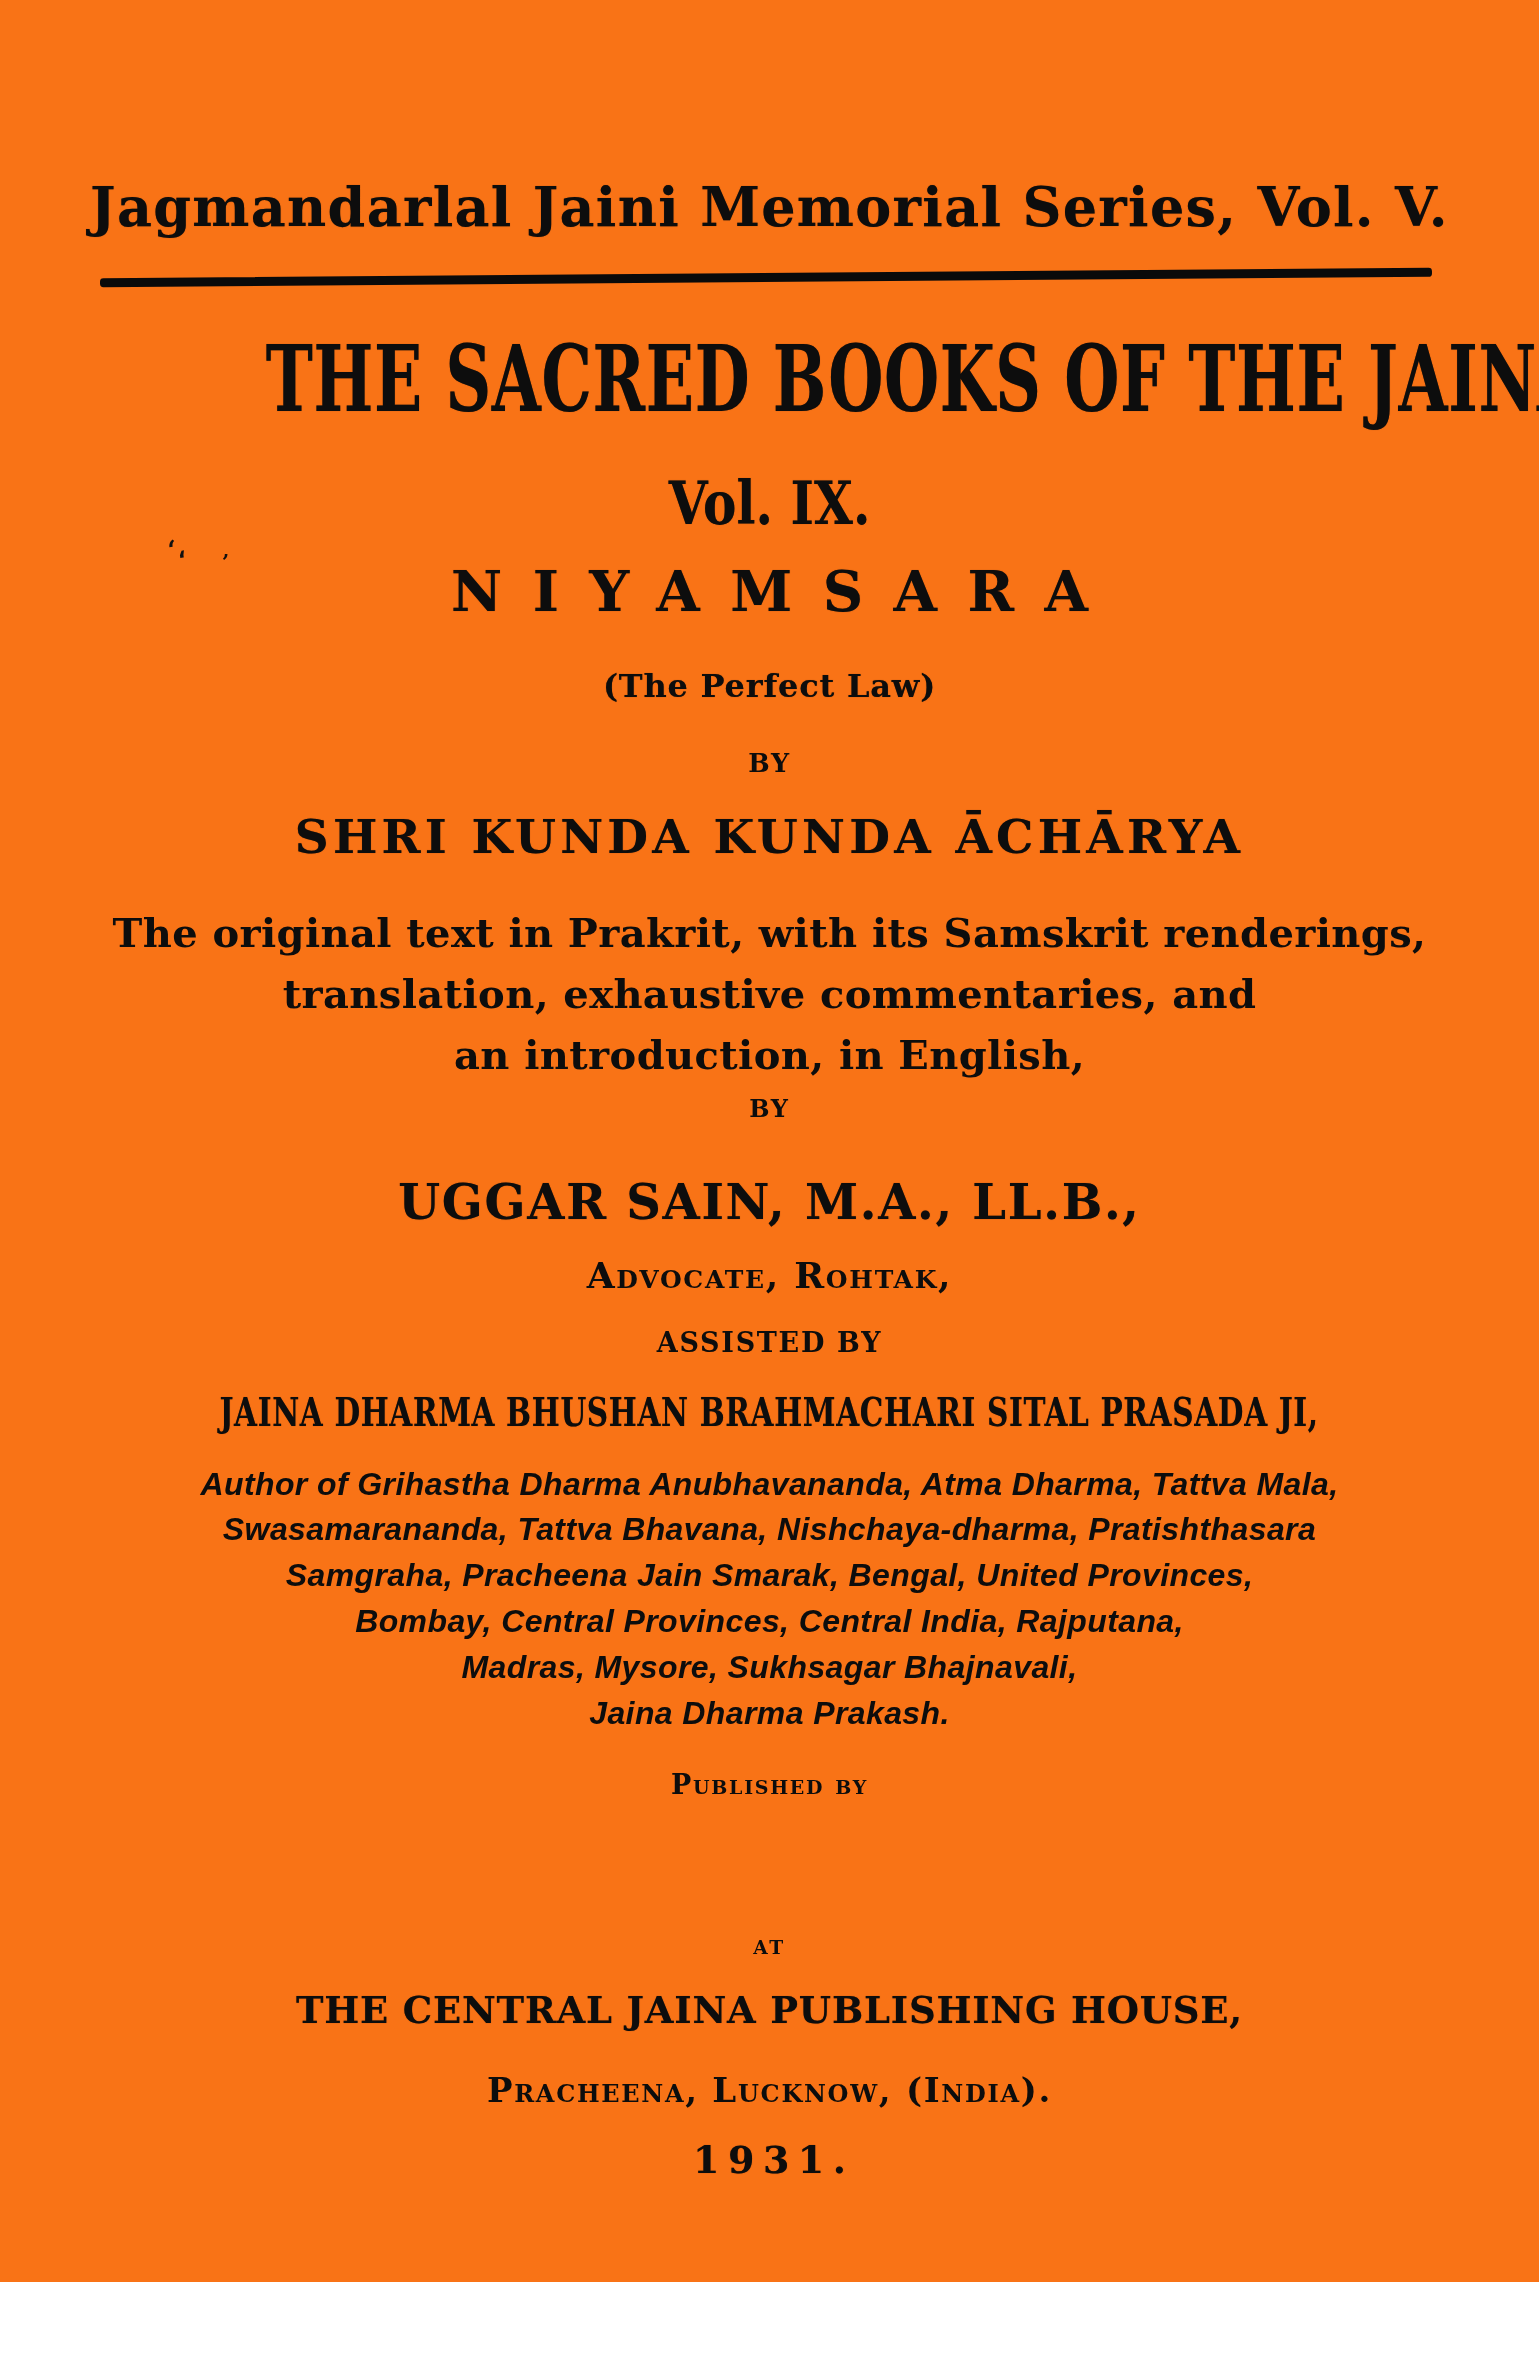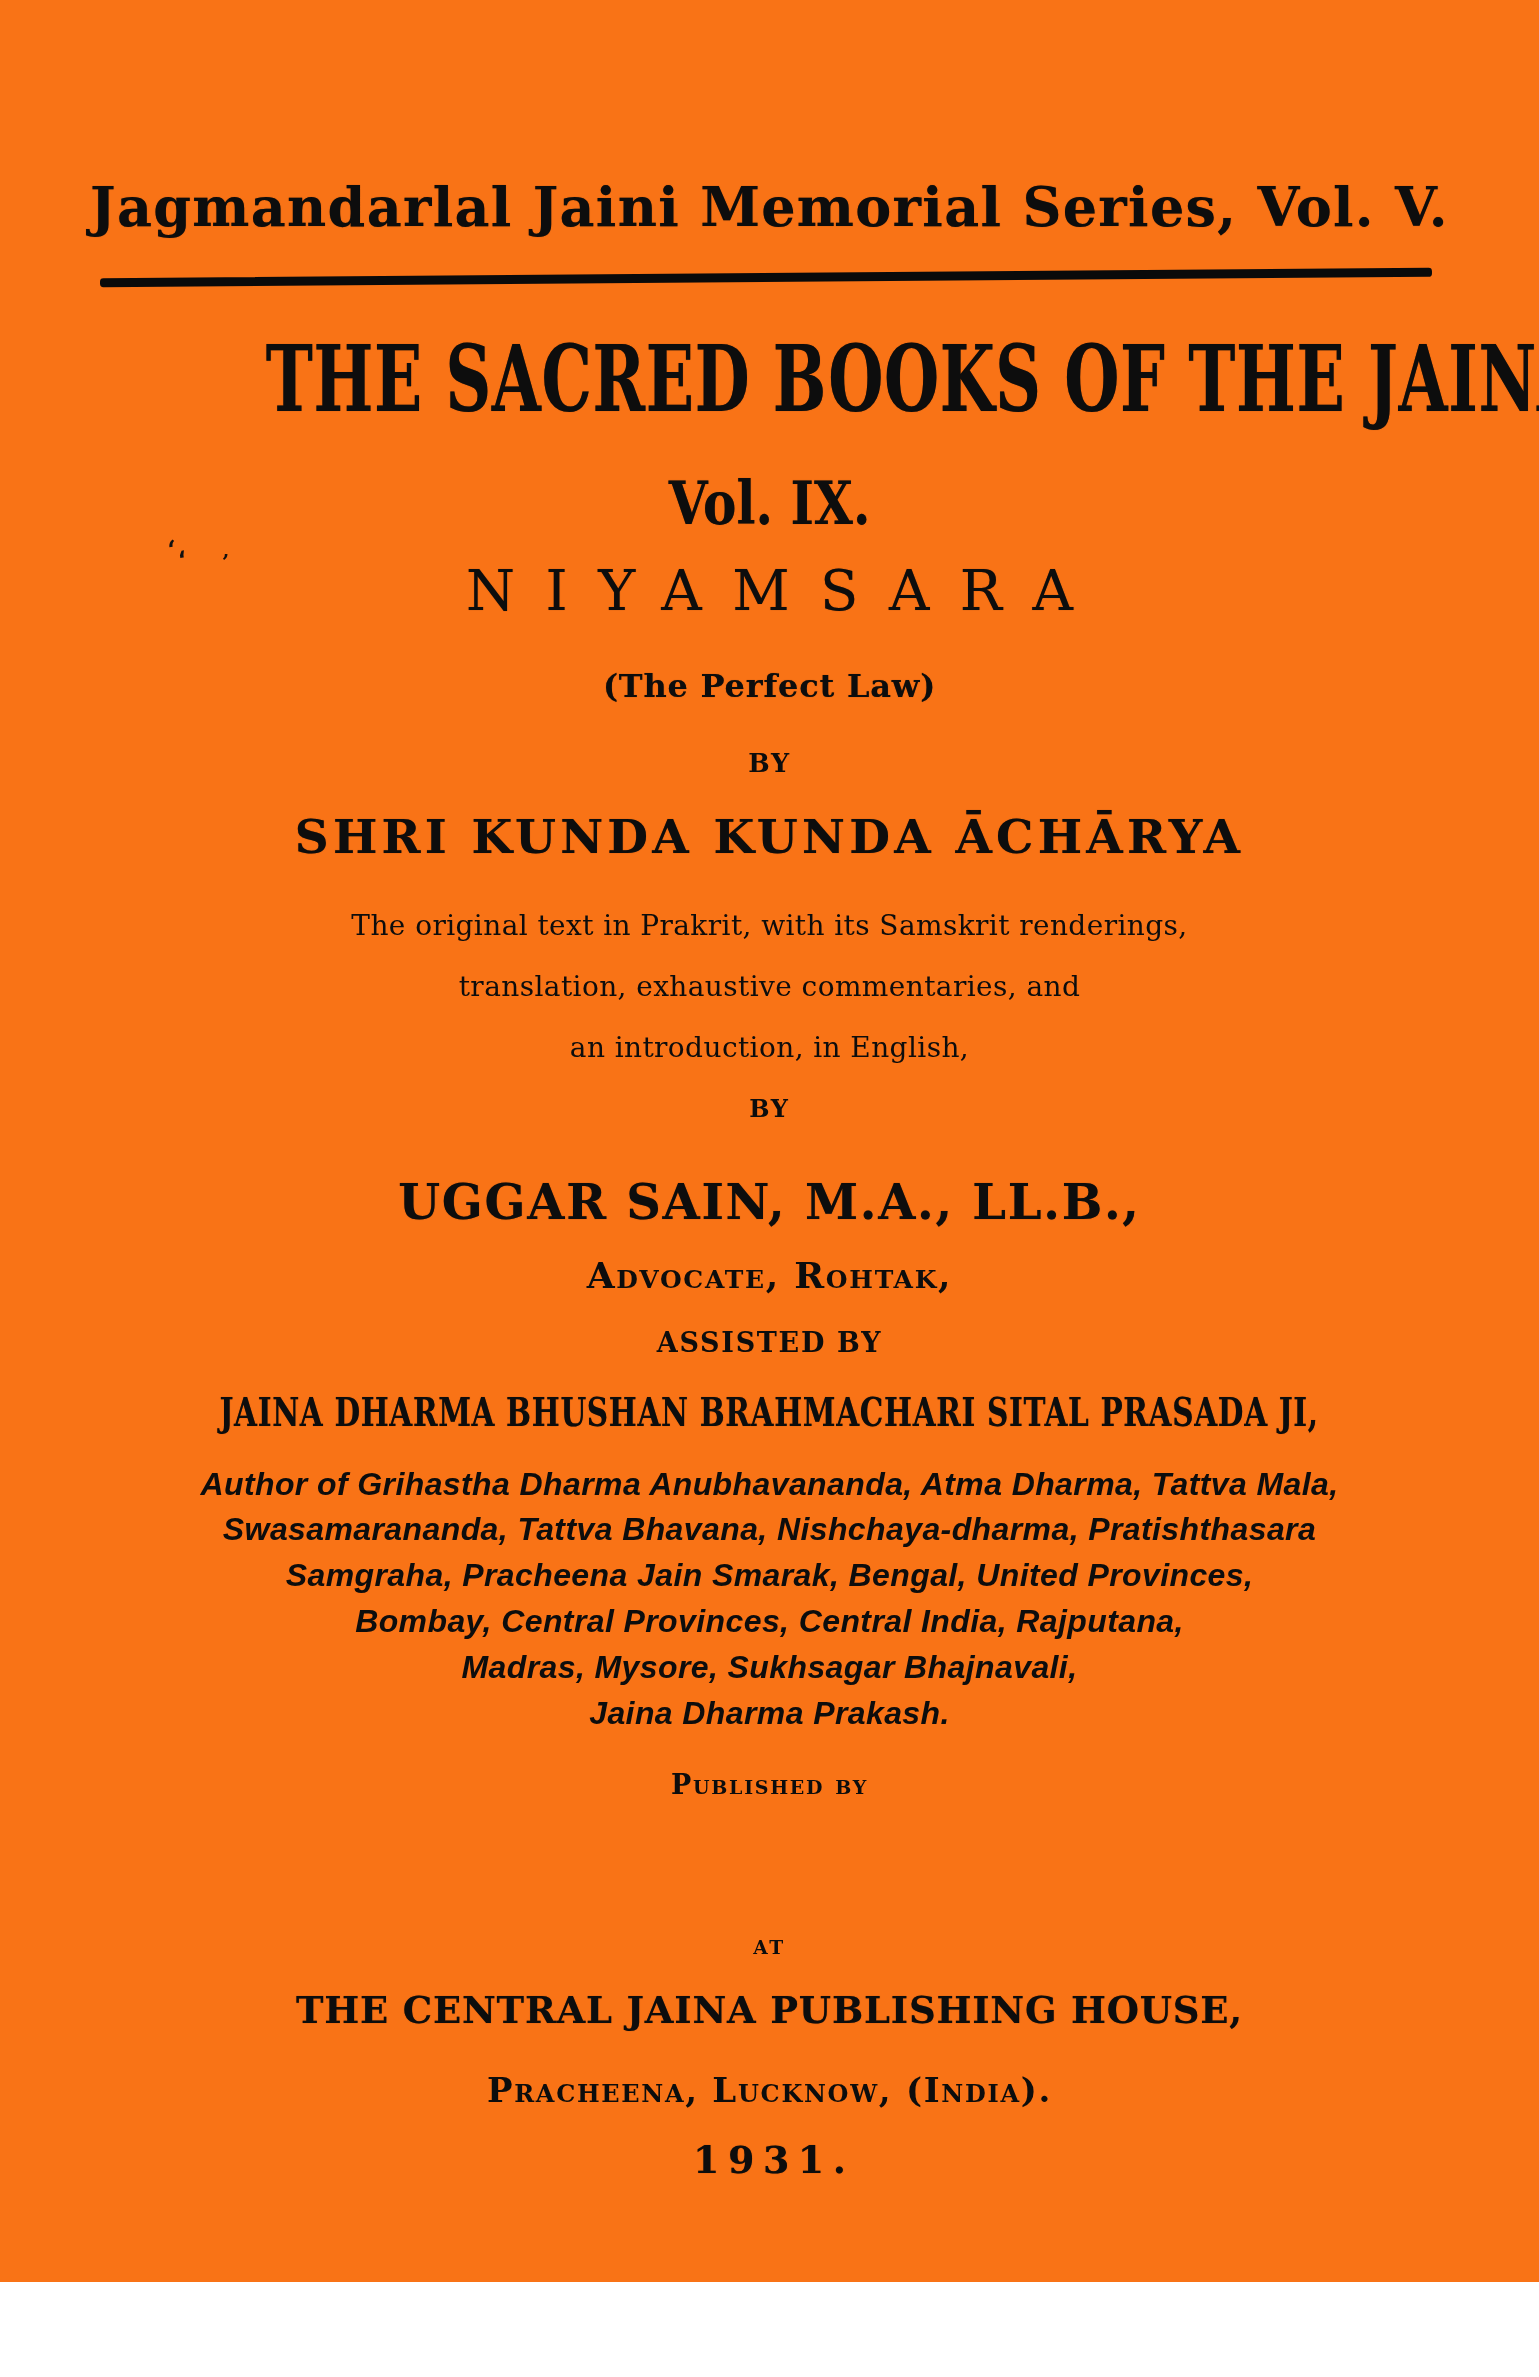--- a/index.html
+++ b/index.html
@@ -68,21 +68,21 @@
     position: absolute;
     font-size: 25.4px;
     font-weight: bold;
     color: #111;
   }
   .speck-1 { top: 534px; left: 168px; transform: rotate(-8deg); letter-spacing: -3.4px; }
   .speck-2 { top: 550px; left: 222px; font-size: 20.4px; }
   .work-title {
     top: 558px;
     font-size: 56px;
-    font-weight: normal;
+    font-weight: bold;
     letter-spacing: 30.5px;
     padding-left: 30.5px;
   }
   .work-subtitle {
     top: 667px;
     font-size: 32px;
     font-weight: bold;
     letter-spacing: 0.8px;
   }
   .by-label-1 {
@@ -90,21 +90,21 @@
     font-size: 25.4px;
     font-weight: bold;
     letter-spacing: 1.7px;
   }
   .author-name {
     top: 809px;
     font-size: 47px;
     font-weight: bold;
     letter-spacing: 4.2px;
   }
-  .desc-line { font-weight: normal; font-size: 28px; letter-spacing: 0.4px; }
+  .desc-line { font-weight: bold; font-size: 40px; letter-spacing: 0.4px; }
   .desc-1 { top: 909px; }
   .desc-2 { top: 970px; }
   .desc-3 { top: 1031px; }
   .by-label-2 {
     top: 1094px;
     font-size: 24px;
     font-weight: bold;
     letter-spacing: 1.7px;
   }
   .translator {

